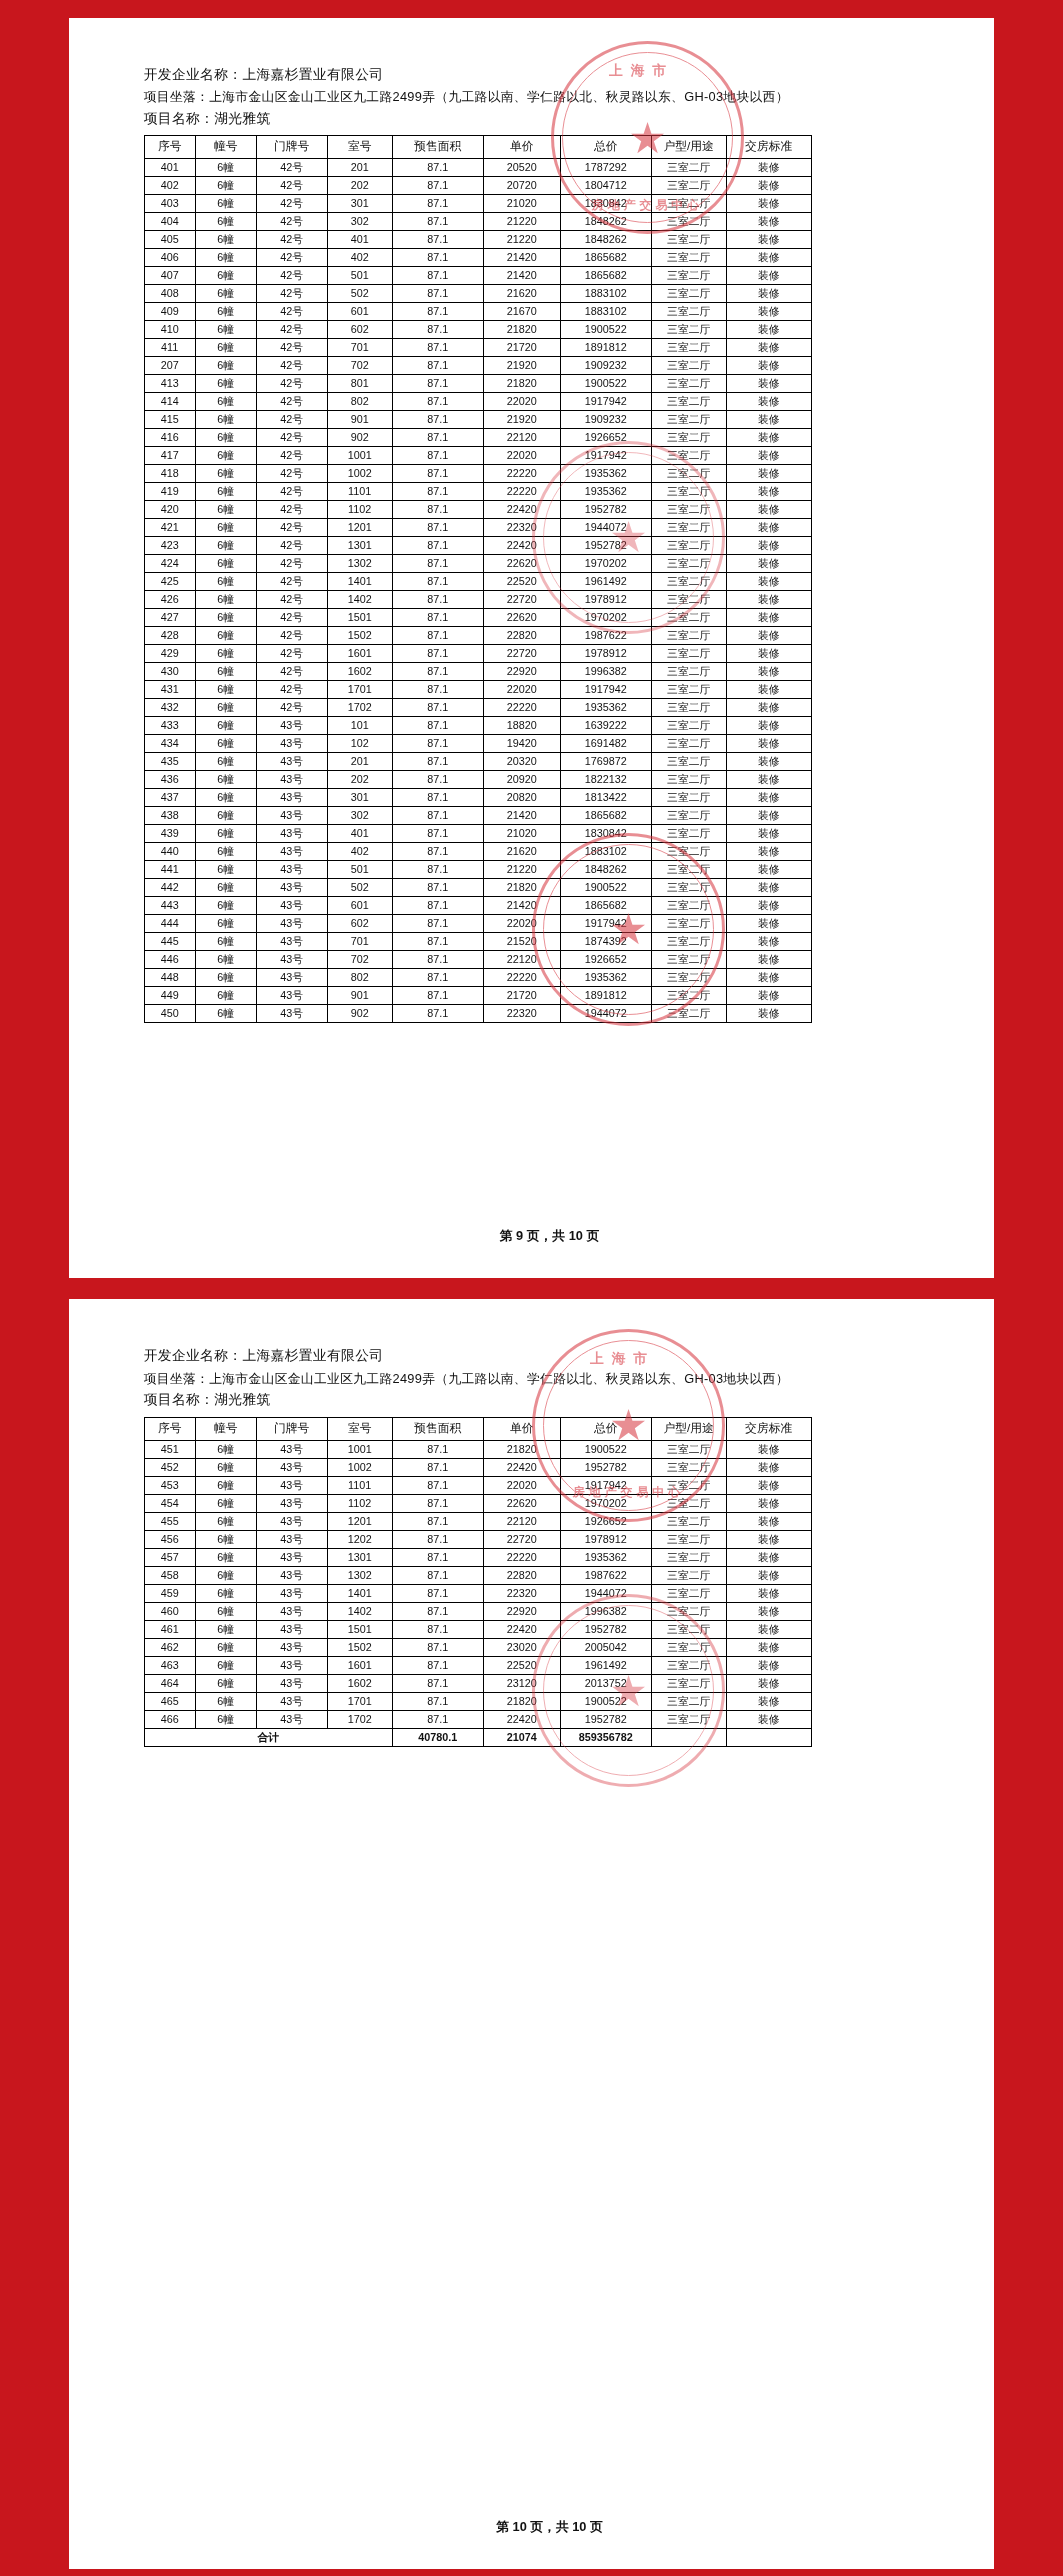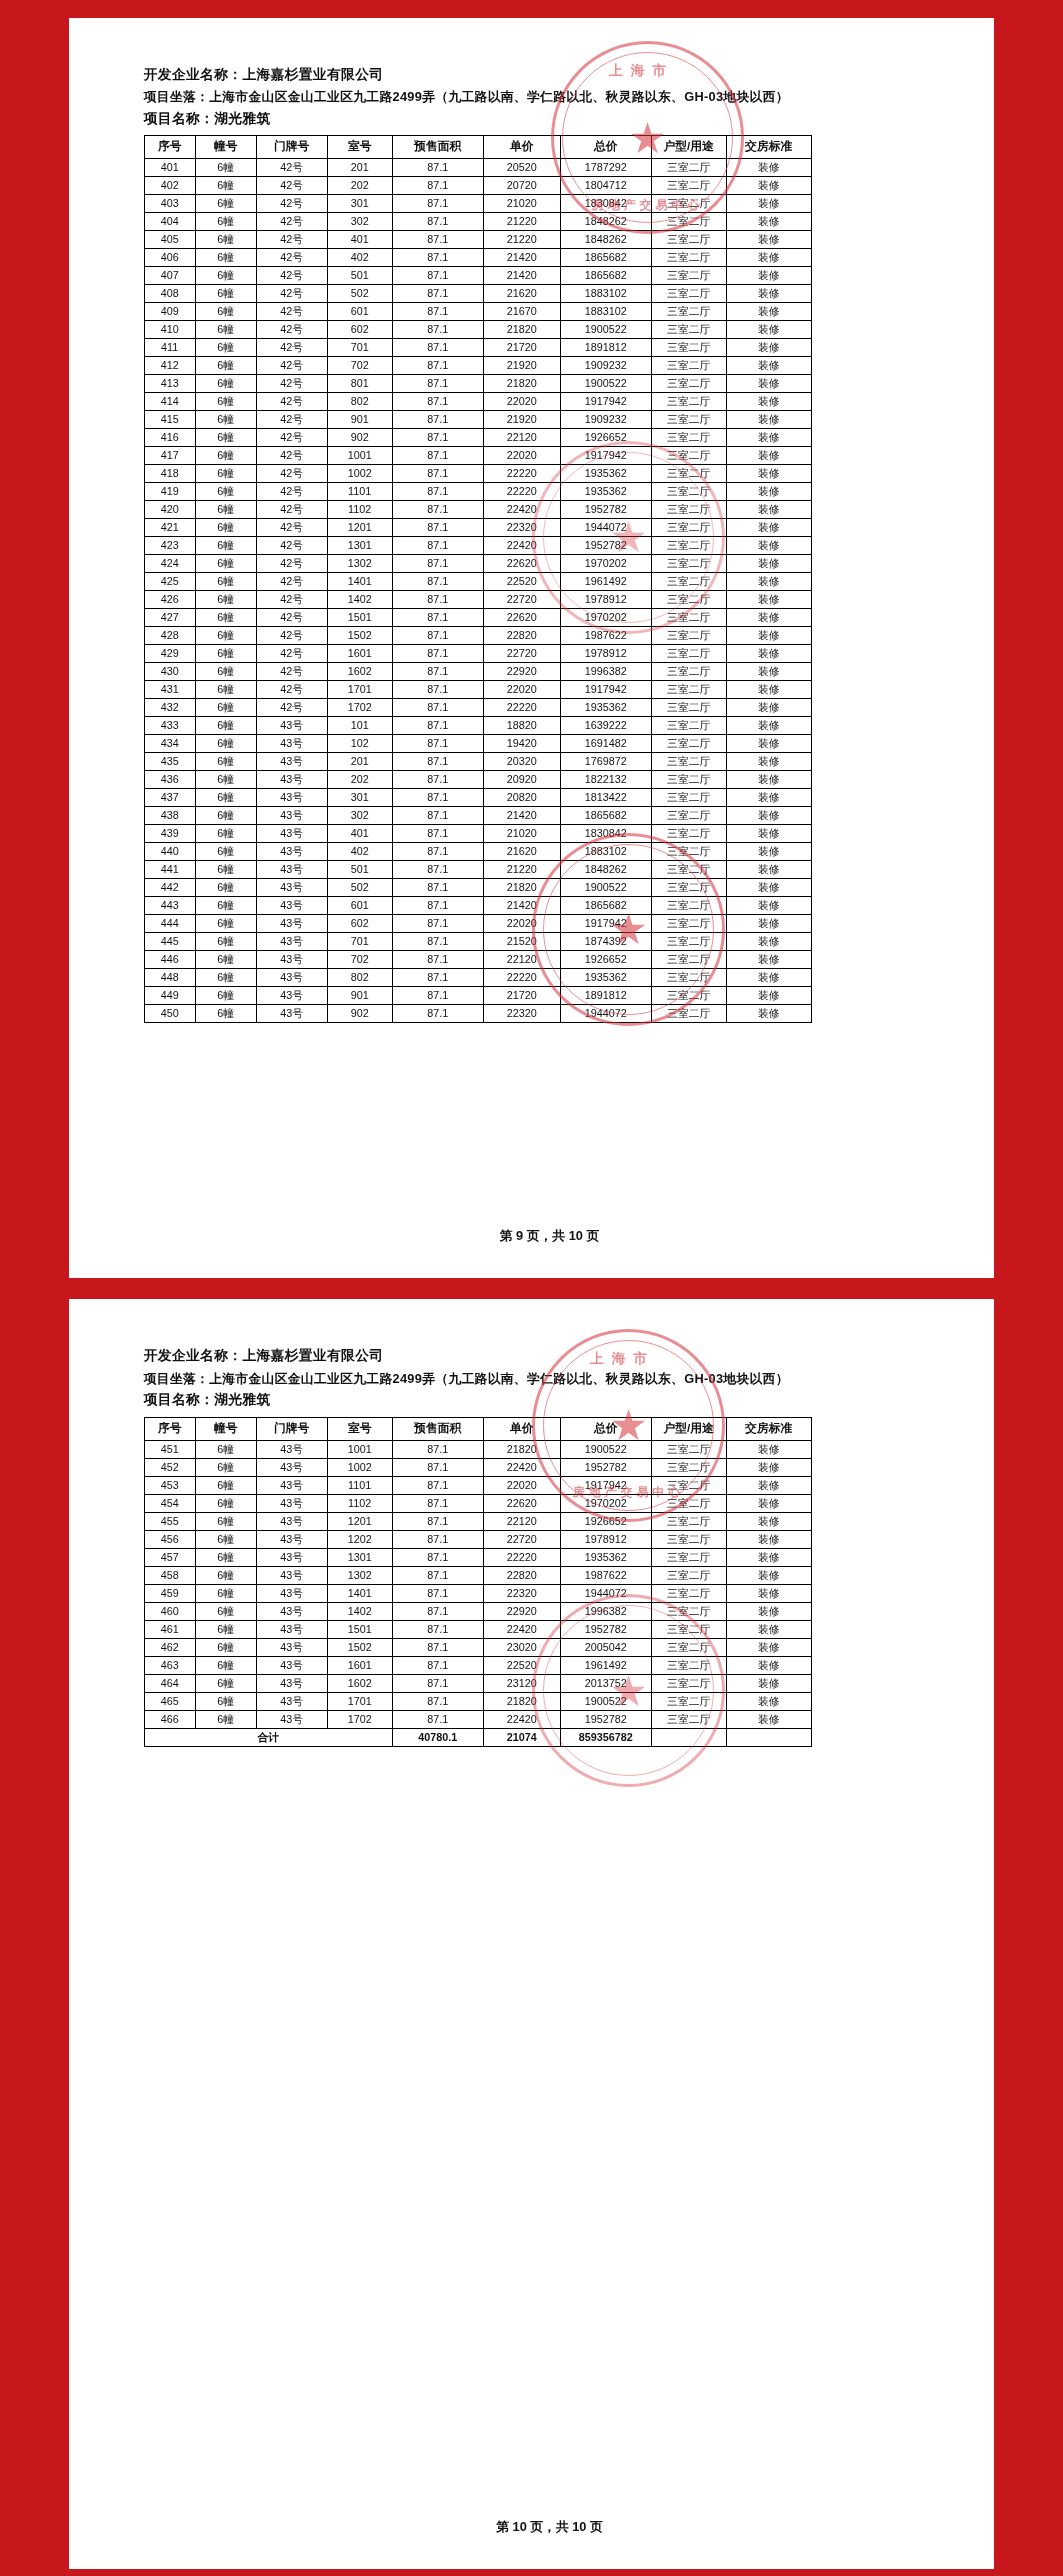--- a/index.html
+++ b/index.html
@@ -22,21 +22,21 @@
     padding:47px 57px 25.6px 57px;
   }
   .page.p1{height:1260px;}
   .page.p2{height:1270px;}
 
   .hdr{
     font-size:13.8px;
     color:#111;
     line-height:1.5;
     margin:0 0 5.9px 17.7px;
-    font-weight:bold;
+    font-weight:normal;
     letter-spacing:0.3px;
   }
   .hdr-line{margin-bottom:2px;}
   .hdr-line.small{font-size:12.8px;}
 
   table.t{
     border-collapse:collapse;
     width:655px;
     margin-left:17.7px;
     table-layout:fixed;
@@ -46,21 +46,21 @@
     font-size:10.8px;
     color:#111;
     text-align:center;
     padding:0;
     height:17px;
     line-height:17px;
     overflow:hidden;
     white-space:nowrap;
   }
   table.t th{
-    font-weight:bold;
+    font-weight:normal;
     font-size:11.8px;
     height:21.7px;
     line-height:21.7px;
   }
   col.c0{width:51px;}
   col.c1{width:61px;}
   col.c2{width:71px;}
   col.c3{width:65px;}
   col.c4{width:91px;}
   col.c5{width:77px;}
@@ -306,21 +306,21 @@
             <td>6幢</td>
             <td>42号</td>
             <td>701</td>
             <td>87.1</td>
             <td>21720</td>
             <td>1891812</td>
             <td>三室二厅</td>
             <td>装修</td>
           </tr>
           <tr>
-            <td>412</td>
+            <td>207</td>
             <td>6幢</td>
             <td>42号</td>
             <td>702</td>
             <td>87.1</td>
             <td>21920</td>
             <td>1909232</td>
             <td>三室二厅</td>
             <td>装修</td>
           </tr>
           <tr>

